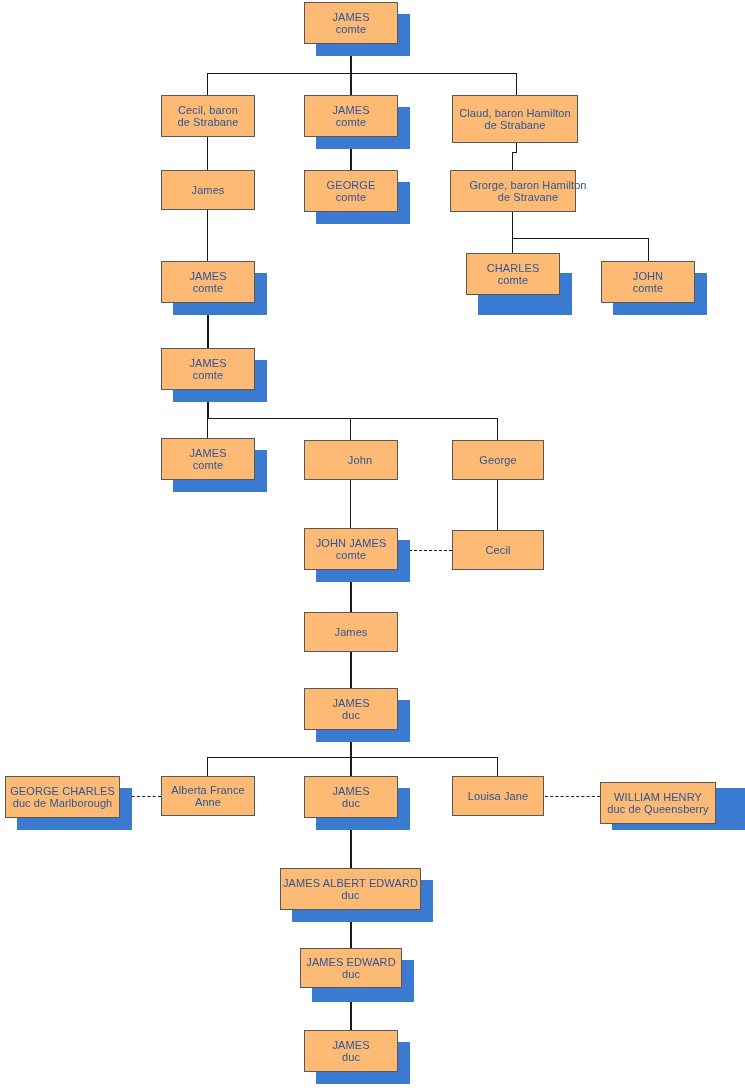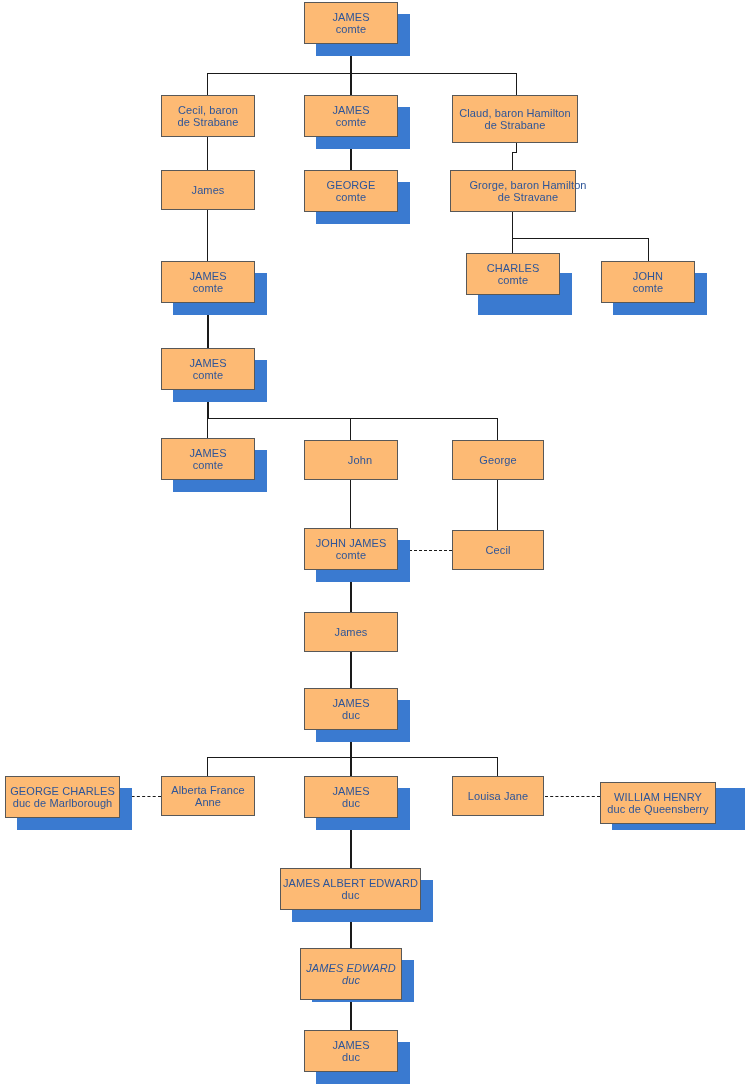--- a/index.html
+++ b/index.html
@@ -202,21 +202,21 @@
       <div class="node" style="left: 600px; top: 760px; width: 116px; height: 42px; margin-top: 22px;">
         <span class="l1">WILLIAM HENRY</span>
         <span class="l2">duc de Queensberry</span>
       </div>
       <div class="shadow" style="left: 292px; top: 880px; width: 141px; height: 42px;"></div>
       <div class="node" style="left: 280px; top: 868px; width: 141px; height: 42px;">
         <span class="l1">JAMES ALBERT EDWARD</span>
         <span class="l2">duc</span>
       </div>
       <div class="shadow" style="left: 312px; top: 960px; width: 102px; height: 42px;"></div>
-      <div class="node" style="left: 300px; top: 948px; width: 102px; height: 52px; font-style: italic;">
+      <div class="node" style="left: 300px; top: 948px; width: 102px; height: 40px;">
         <span class="l1">JAMES EDWARD</span>
         <span class="l2">duc</span>
       </div>
       <div class="shadow" style="left: 316px; top: 1042px; width: 94px; height: 42px;"></div>
       <div class="node" style="left: 304px; top: 1030px; width: 94px; height: 42px;">
         <span class="l1">JAMES</span>
         <span class="l2">duc</span>
       </div>
     </div>
 </div>

